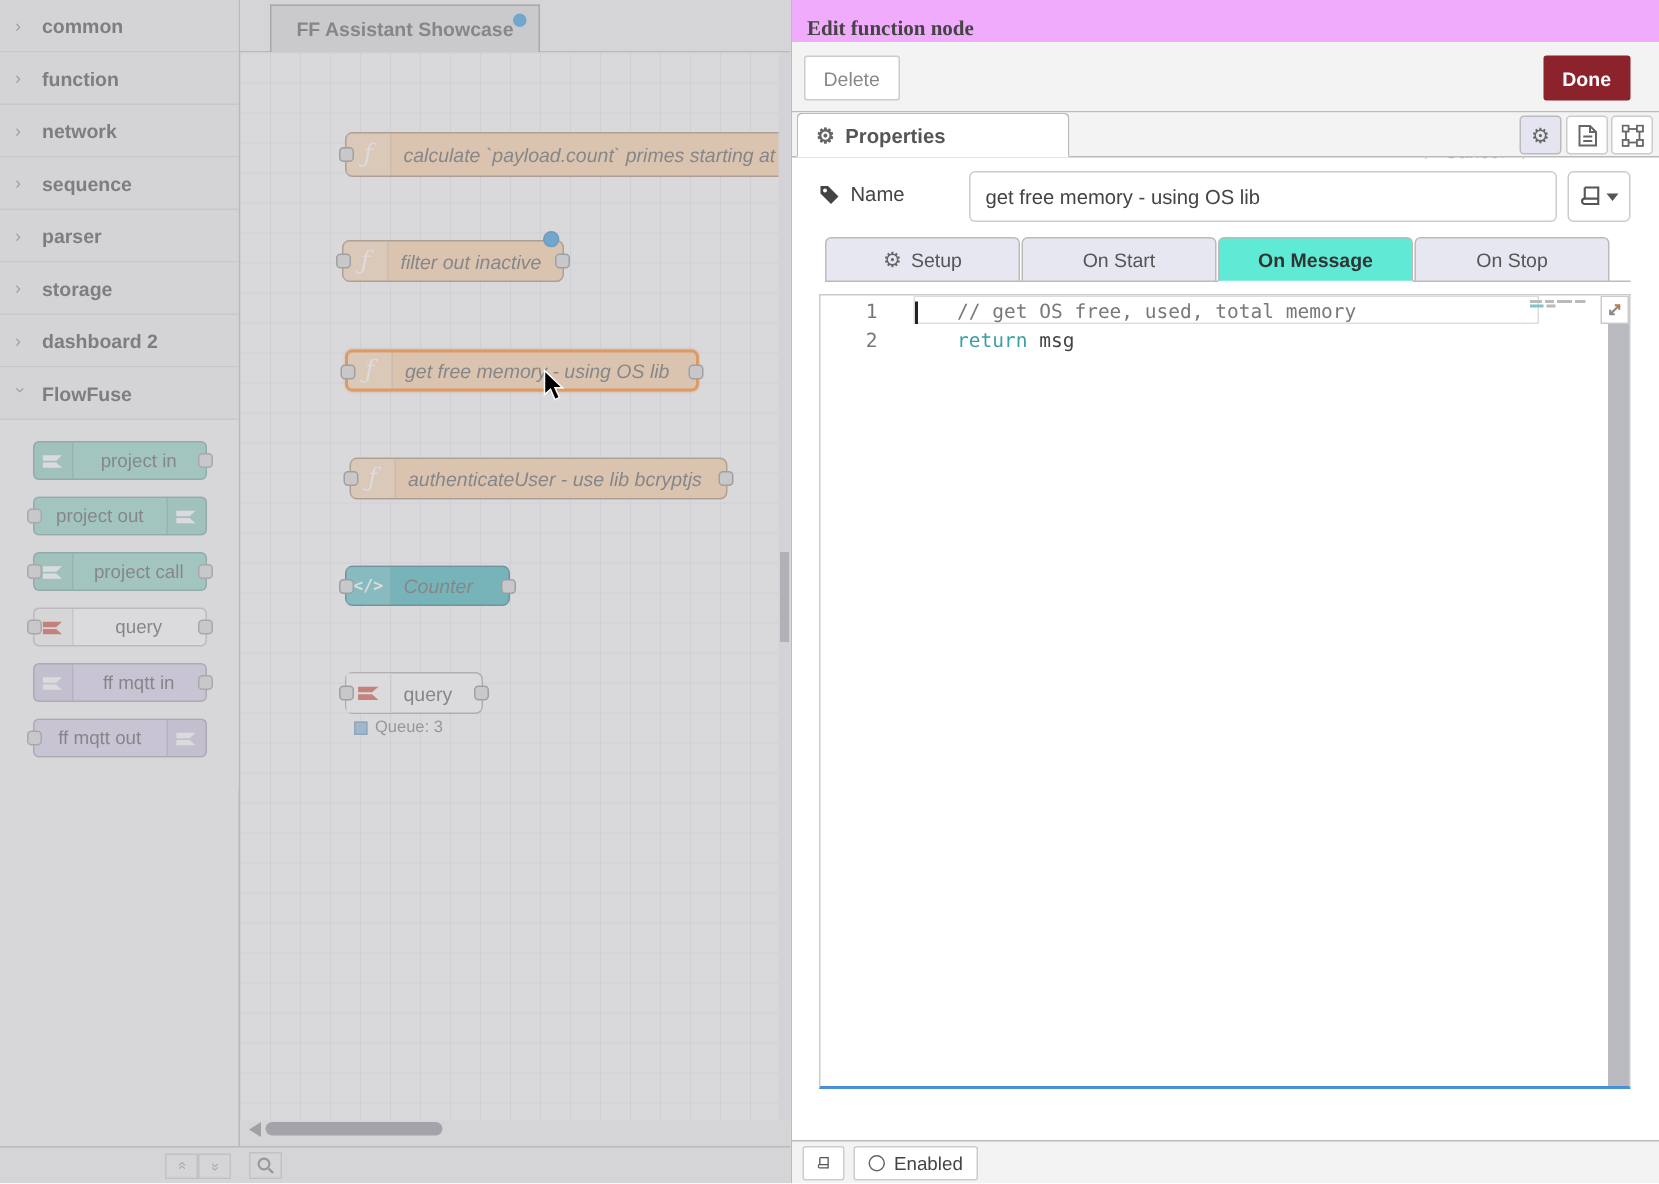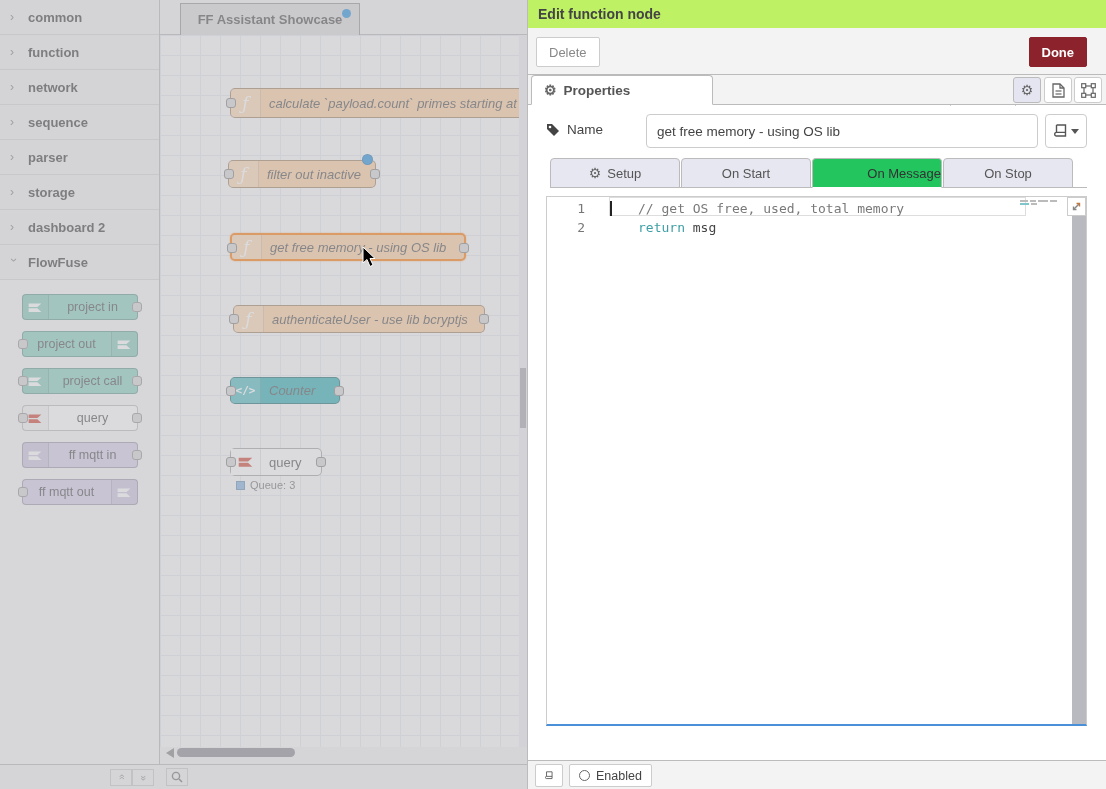--- a/index.html
+++ b/index.html
@@ -88,21 +88,21 @@
                  border-top:1px solid #bbb; display:flex; align-items:center; padding:0 6px; }
   .ff-btn { width:22px; height:18px; border:1px solid #ccc; background:#f3f3f3;
             display:flex; align-items:center; justify-content:center; cursor:pointer; }
 
   
   #cursor { position:absolute; left:362px; top:246px; z-index:60; pointer-events:none; }
 
   
   #tray { position:absolute; left:527px; top:0; width:579px; height:789px; background:#fff;
           border-left:1px solid #bbb; z-index:50; }
-  #tray-header { height:28px; background:#bef264; display:flex; align-items:center; padding:0 10px; }
+  #tray-header { height:28px; background:#f0abfc; display:flex; align-items:flex-end; padding:0 10px;font-family:Liberation Serif, serif; }
   #tray-header .title { font-size:14px; font-weight:bold; color:#444; }
   #tray-toolbar { height:47px; background:#f3f3f3; border-bottom:1px solid #bbb; position:relative; }
   .btn { position:absolute; top:9px; height:30px; border:1px solid #ccc; border-radius:2px;
          background:#fff; font-size:13px; color:#888; padding:0 12px; cursor:pointer;
          font-family:"Liberation Sans",sans-serif; }
   #btn-delete { left:8px; }
   #btn-cancel { right:90px; color:#777;margin-top:48px; }
   #btn-done { right:19px; background:var(--done-button); border-color:var(--done-button);
               color:#fff; font-weight:bold; }
   #ptab-row { height:30px; background:#f3f3f3; border-bottom:1px solid #bbb; position:relative; }
@@ -127,21 +127,21 @@
              border:1px solid #ccc; border-radius:4px; display:flex; align-items:center;
              justify-content:center; gap:4px; color:#555; cursor:pointer; }
   .caret { width:0; height:0; border-left:4px solid transparent; border-right:4px solid transparent;
            border-top:5px solid #555; }
 
   .ftabs { position:absolute; left:22px; top:52px; right:20px; height:30px;
            border-bottom:1px solid #bbb; }
   .ftab { position:absolute; top:0; width:130px; height:30px; background:#e7e7f1;
           border:1px solid #bbb; border-radius:4px 4px 0 0; display:flex; align-items:center;
           justify-content:center; gap:6px; font-size:13px; color:#555; cursor:pointer; }
-  .ftab.active { background:#22c55e; font-weight:normal; color:#333; border-bottom:1px solid #fff; z-index:2;justify-content:flex-end; }
+  .ftab.active { background:#5eead4; font-weight:bold; color:#333; border-bottom:1px solid #fff; z-index:2; }
 
   #editor { position:absolute; left:18px; top:90px; width:541px; height:530px; background:#fff;
             border:1px solid #ccc; border-bottom:2px solid #4a90d9; overflow:hidden;
             font-family:"DejaVu Sans Mono", monospace; font-size:13px; }
   .eline { position:relative; height:19px; line-height:19px; display:flex; }
   .gutter { width:56px; text-align:right; padding-right:18px; color:#777; }
   .codetext { white-space:pre;margin-left:35px; }
   .cur-line { position:absolute; left:62px; right:60px; top:0; height:19px;
               border:1px solid #ddd; pointer-events:none; }
   .caret-line { position:absolute; left:63px; top:2px; width:1.5px; height:15px; background:#222; }

